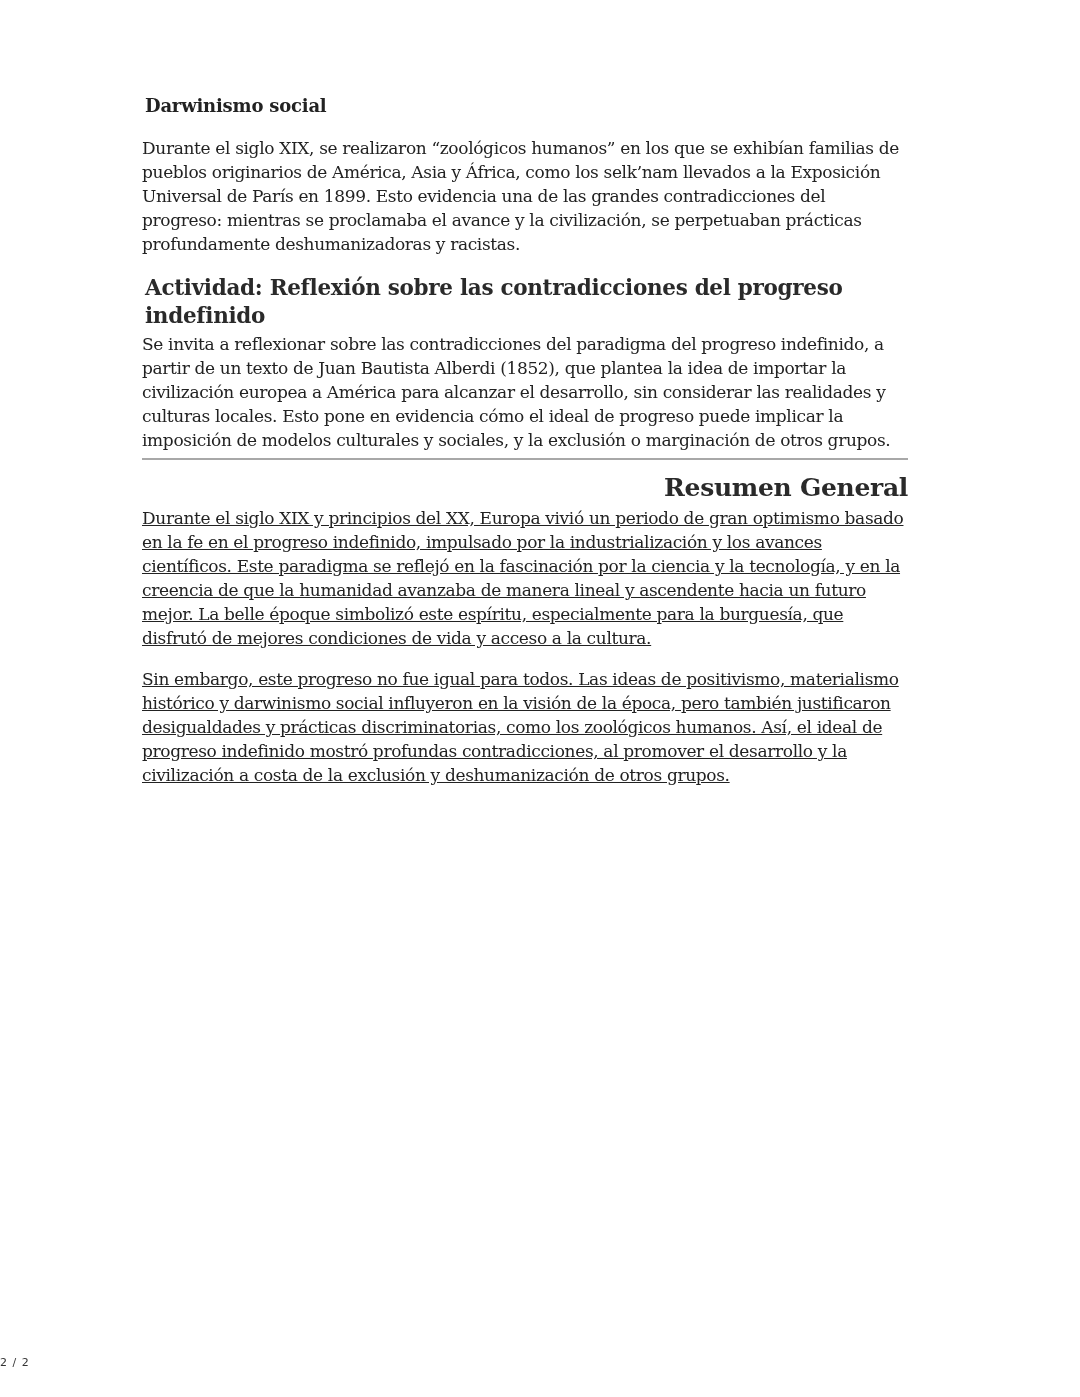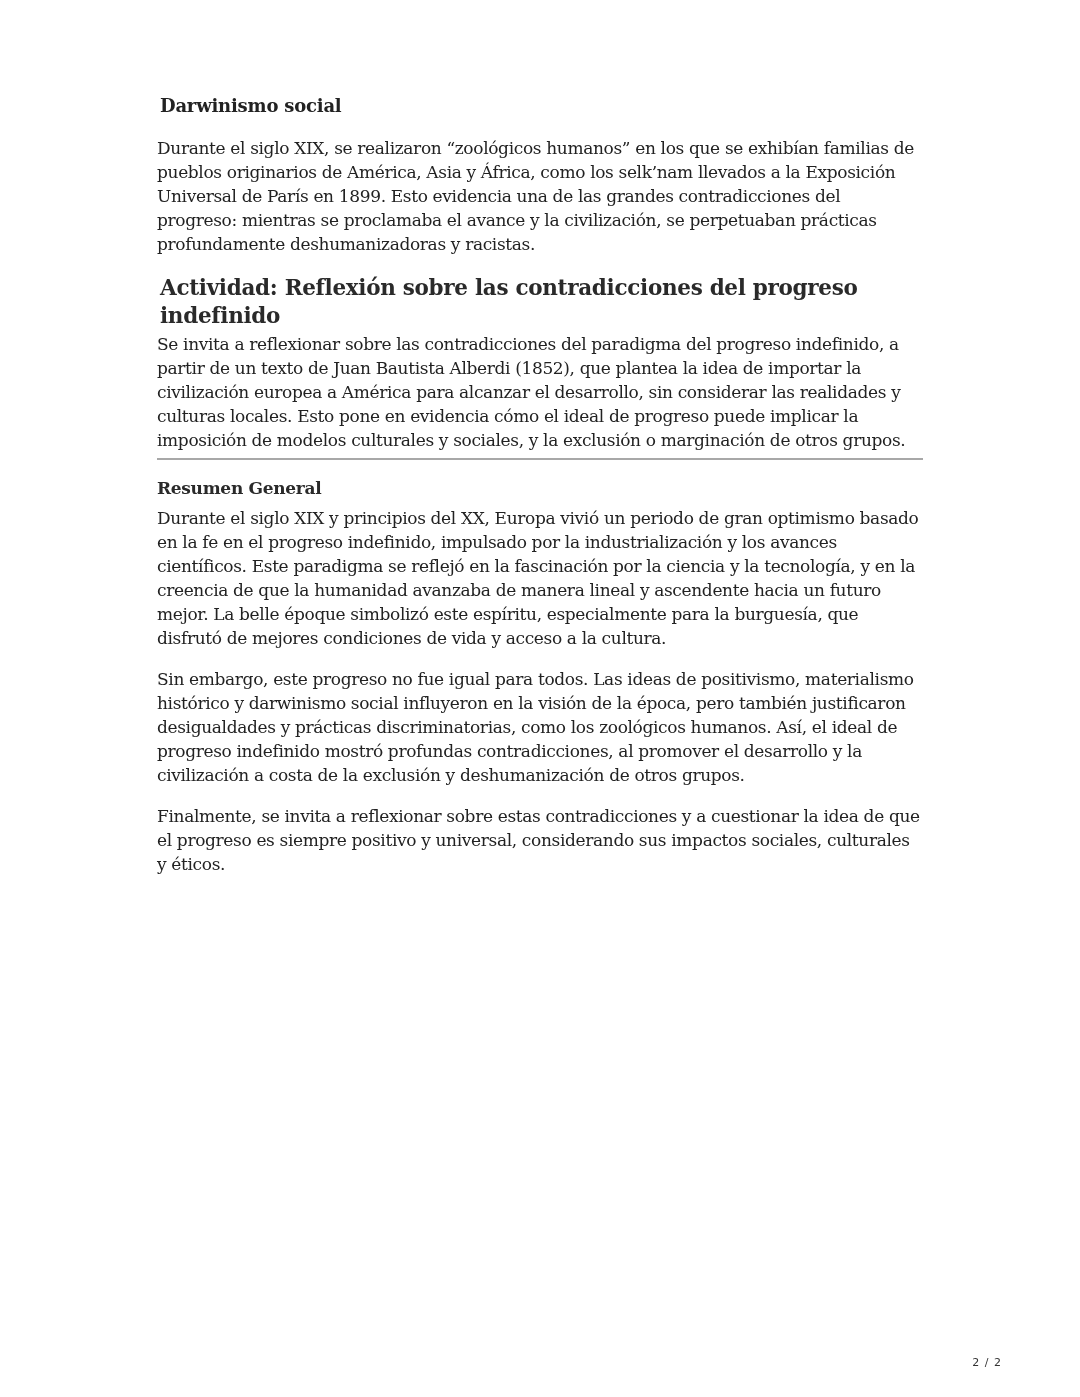--- a/index.html
+++ b/index.html
@@ -10,21 +10,21 @@
     body {
       width: 1080px;
       height: 1397px;
       position: relative;
       overflow: hidden;
       font-family: "DejaVu Serif", "Liberation Serif", serif;
       color: #222222;
     }
     .page {
       position: absolute;
-      left: 157px;
+      left: 142px;
       top: 94px;
       width: 766px;
     }
     .h3 {
       font-weight: bold;
       font-size: 18px;
       line-height: 24px;
       margin: 0 0 2px 3px;
       color: #222;
       letter-spacing: -0.2px;
@@ -32,52 +32,51 @@
     .h2 {
       font-weight: bold;
       font-size: 21.5px;
       line-height: 28px;
       margin: 0 0 2px 3px;
       color: #2a2a2a;
       letter-spacing: -0.3px;
     }
     .h1 {
       font-weight: bold;
-      font-size: 17px;
+      font-size: 25px;
       line-height: 32px;
-      text-align: left;
+      text-align: right;
       margin: 0 0 2px 0;
       color: #2a2a2a;
       letter-spacing: -0.3px;
     }
     p {
       margin: 0;
       font-size: 17px;
       line-height: 24px;
       color: #222;
       letter-spacing: -0.35px;
     }
     .sec { margin-bottom: 18px; }
-    .para { margin-bottom: 17px; }
+    .para { margin-bottom: 17px; text-decoration: underline; }
     .divider {
       height: 0;
       border-top: 2px solid #a8a8a8;
       margin: 6px 0 12px 0;
     }
     .footer {
       position: absolute;
       left: 0;
       width: 992px;
       top: 1356px;
-      text-align: right;
+      text-align: left;
       font-family: "DejaVu Sans", "Liberation Sans", sans-serif;
       font-size: 11px;
       color: #333;
       letter-spacing: 1px;
-      padding-left: 10px;
     }
   </style>
 </head>
 <body>
 
 <div class="page">
 
   <section class="sec">
     <div class="h3">Darwinismo social</div>
   </section>
@@ -90,18 +89,17 @@
     <div class="h2">Actividad: Reflexión sobre las contradicciones del progreso indefinido</div>
     <p>Se invita a reflexionar sobre las contradicciones del paradigma del progreso indefinido, a partir de un texto de Juan Bautista Alberdi (1852), que plantea la idea de importar la civilización europea a América para alcanzar el desarrollo, sin considerar las realidades y culturas locales. Esto pone en evidencia cómo el ideal de progreso puede implicar la imposición de modelos culturales y sociales, y la exclusión o marginación de otros grupos.</p>
   </section>
 
   <div class="divider"></div>
 
   <section>
     <div class="h1">Resumen General</div>
     <p class="para">Durante el siglo XIX y principios del XX, Europa vivió un periodo de gran optimismo basado en la fe en el progreso indefinido, impulsado por la industrialización y los avances científicos. Este paradigma se reflejó en la fascinación por la ciencia y la tecnología, y en la creencia de que la humanidad avanzaba de manera lineal y ascendente hacia un futuro mejor. La belle époque simbolizó este espíritu, especialmente para la burguesía, que disfrutó de mejores condiciones de vida y acceso a la cultura.</p>
     <p class="para">Sin embargo, este progreso no fue igual para todos. Las ideas de positivismo, materialismo histórico y darwinismo social influyeron en la visión de la época, pero también justificaron desigualdades y prácticas discriminatorias, como los zoológicos humanos. Así, el ideal de progreso indefinido mostró profundas contradicciones, al promover el desarrollo y la civilización a costa de la exclusión y deshumanización de otros grupos.</p>
-    <p>Finalmente, se invita a reflexionar sobre estas contradicciones y a cuestionar la idea de que el progreso es siempre positivo y universal, considerando sus impactos sociales, culturales y éticos.</p>
   </section>
 
 </div>
 
 <div class="footer">2 / 2</div>
 
 </body></html>

